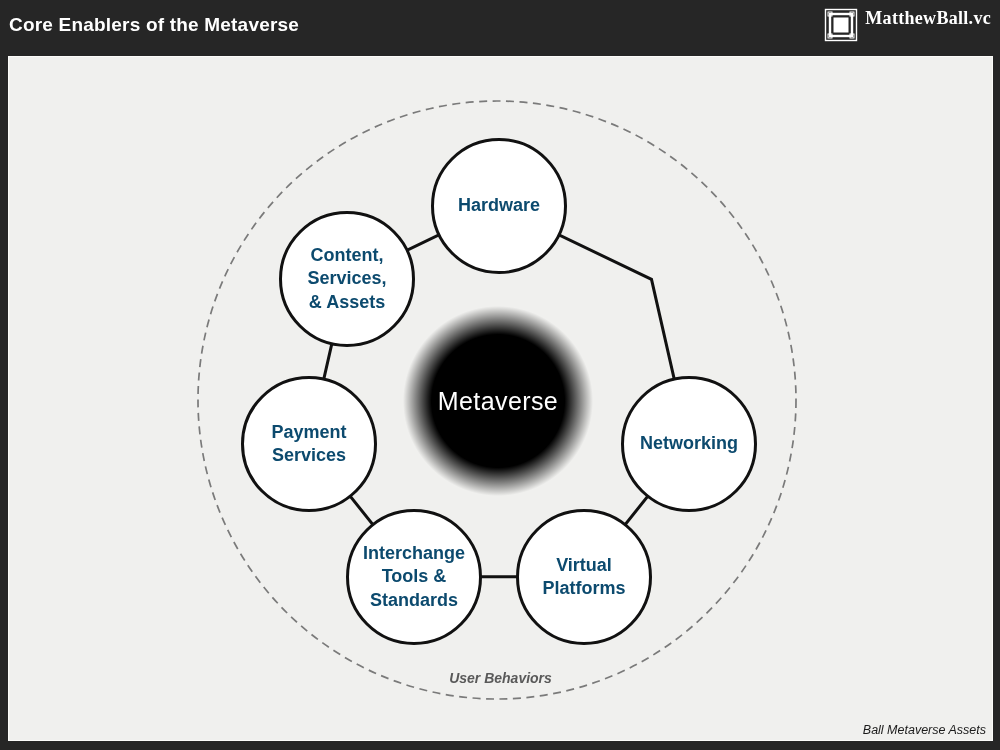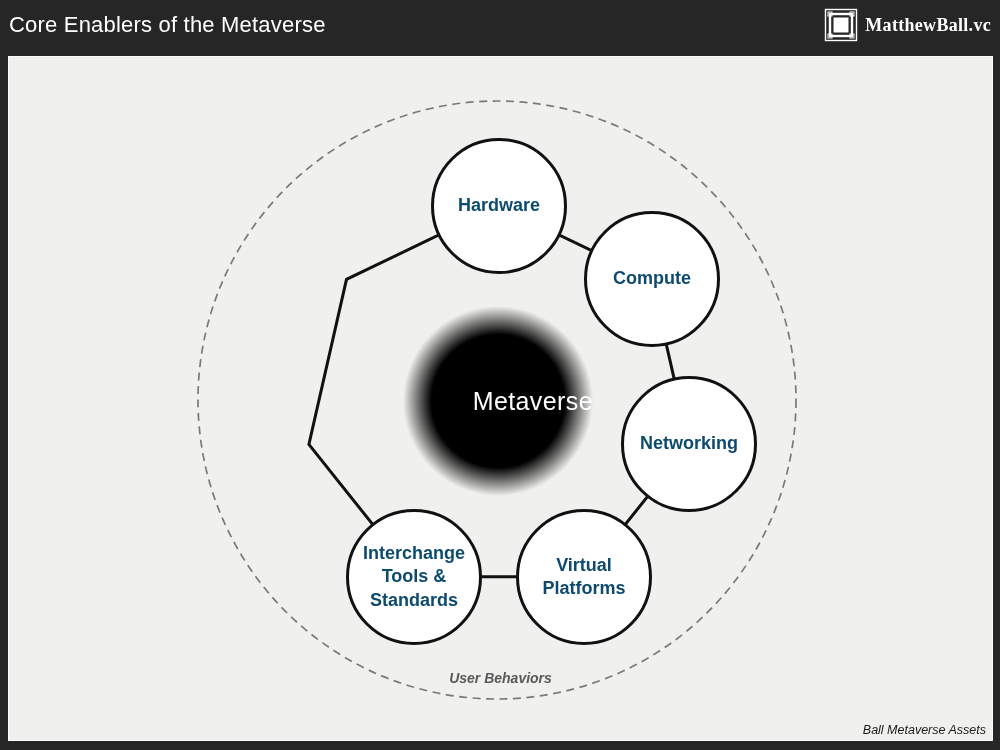--- a/index.html
+++ b/index.html
@@ -10,23 +10,23 @@
     background: var(--frame-bg, #262626);
   }
   .header {
     position: absolute; left: 0; top: 0; width: 1000px; height: 56px;
     background: var(--frame-bg, #262626);
     display: flex; align-items: center; justify-content: space-between;
     padding: 0 9px 6px 9px;
   }
   .page-title {
     color: var(--title-text, #ffffff);
-    font-size: 22px; font-weight: normal; letter-spacing: 0.2px;
+    font-size: 19px; font-weight: bold; letter-spacing: 0.2px;
   }
-  .brand { display: flex; align-items: center; gap: 7px; }
+  .brand { display: flex; align-items: flex-start; gap: 7px; }
   .brand-name {
     color: var(--title-text, #ffffff);
     font-family: "Liberation Serif", serif;
     font-weight: 600; font-size: 18px; letter-spacing: 0.3px;
   }
   .panel {
     position: absolute; left: 8px; top: 56px; width: 985px; height: 685px;
     background: var(--panel-bg, #f0f0ee);
     border: 1px solid #fbfbf9;
   }
@@ -40,21 +40,21 @@
     text-align: center;
   }
   .node-label {
     font-size: 18px; font-weight: bold; line-height: 1.28;
     color: #0c4a6e; white-space: pre-line;
   }
   .core {
     position: absolute; left: 394px; top: 249px; width: 190px; height: 190px;
     background: radial-gradient(circle closest-side,
       var(--core-fill, #000000) 70%, rgba(0,0,0,0) 100%);
-    display: flex; align-items: center; justify-content: flex-end;
+    display: flex; align-items: center; justify-content: center;
   }
   .core-label {
     color: var(--core-text, #ffffff);
     font-size: 25px; font-weight: 400; letter-spacing: 0.4px;
   }
   .ring-label {
     position: absolute; left: 0; top: 613px; width: 983px;
     text-align: center;
     font-size: 14px; font-weight: bold; font-style: italic;
     color: var(--muted-text, #595959);
@@ -90,32 +90,38 @@
     <path d="M490 149 L642.5 222.4 L680.1 387.4 L574.6 519.7 L405.4 519.7 L299.9 387.4 L337.5 222.4 Z" fill="none" style="stroke: var(--node-stroke, #111111);" stroke-width="3"></path>
   </svg>
 
   <div class="core">
     <span class="core-label">Metaverse</span>
   </div>
 
   <div class="node" style="left:422px; top:81px;">
     <span class="node-label">Hardware</span>
   </div>
-  <div class="node" style="left:575px; top:154px;">
-    <span class="node-label">Compute</span>
-  </div>
   <div class="node" style="left:612px; top:319px;text-align:center;">
     <span class="node-label">Networking</span>
   </div>
   <div class="node" style="left:337px; top:452px;">
     <span class="node-label">Interchange
 Tools &amp;
 Standards</span>
   </div>
   <div class="node" style="left:507px; top:452px;">
     <span class="node-label">Virtual
 Platforms</span>
   </div>
+  <div class="node" style="left:232px; top:319px;">
+    <span class="node-label">Payment
+Services</span>
+  </div>
+  <div class="node" style="left:270px; top:154px;">
+    <span class="node-label">Content,
+Services,
+&amp; Assets</span>
+  </div>
 
   <div class="ring-label">User Behaviors</div>
 
   <div class="footnote">Ball Metaverse Assets</div>
 </div>
 
 </body></html>

